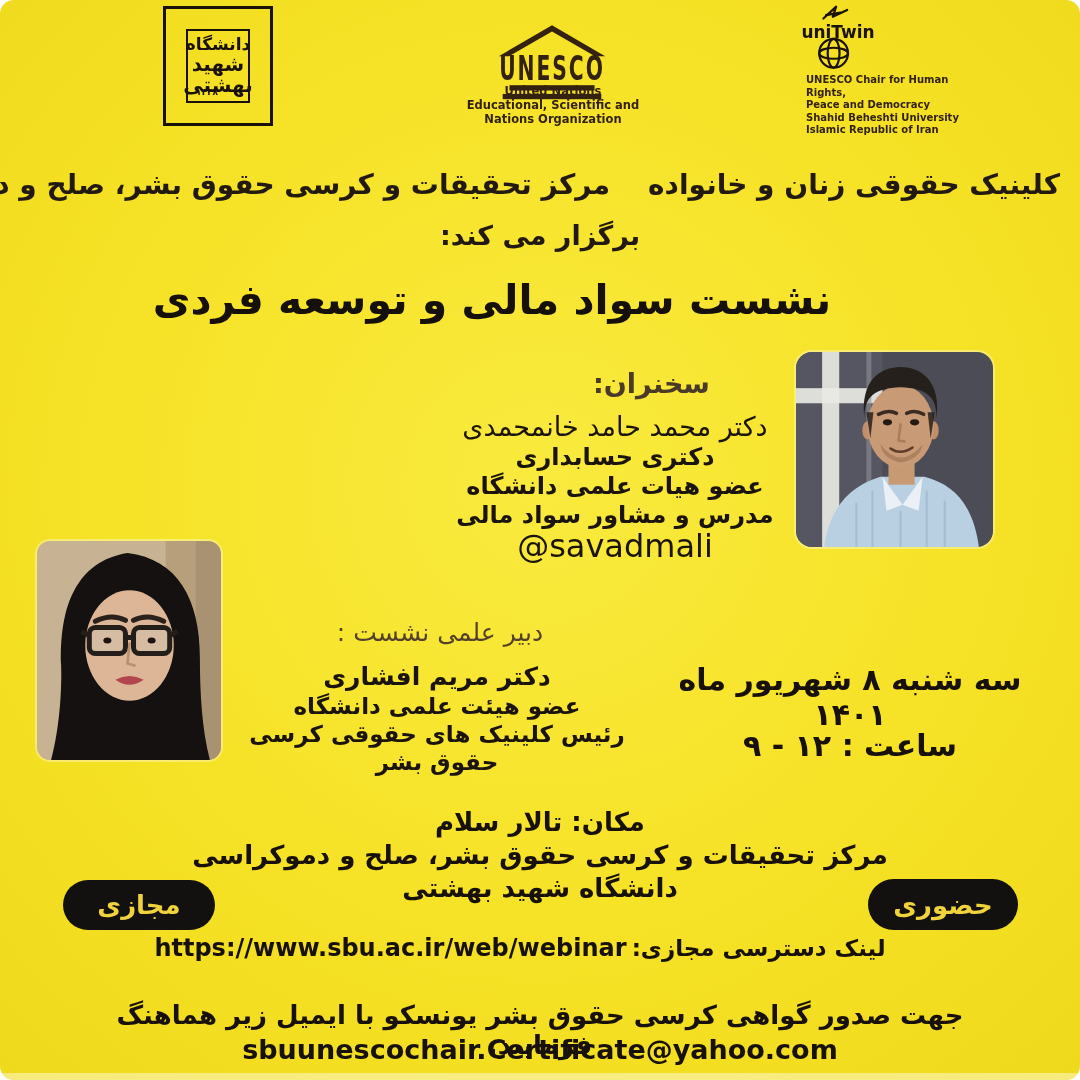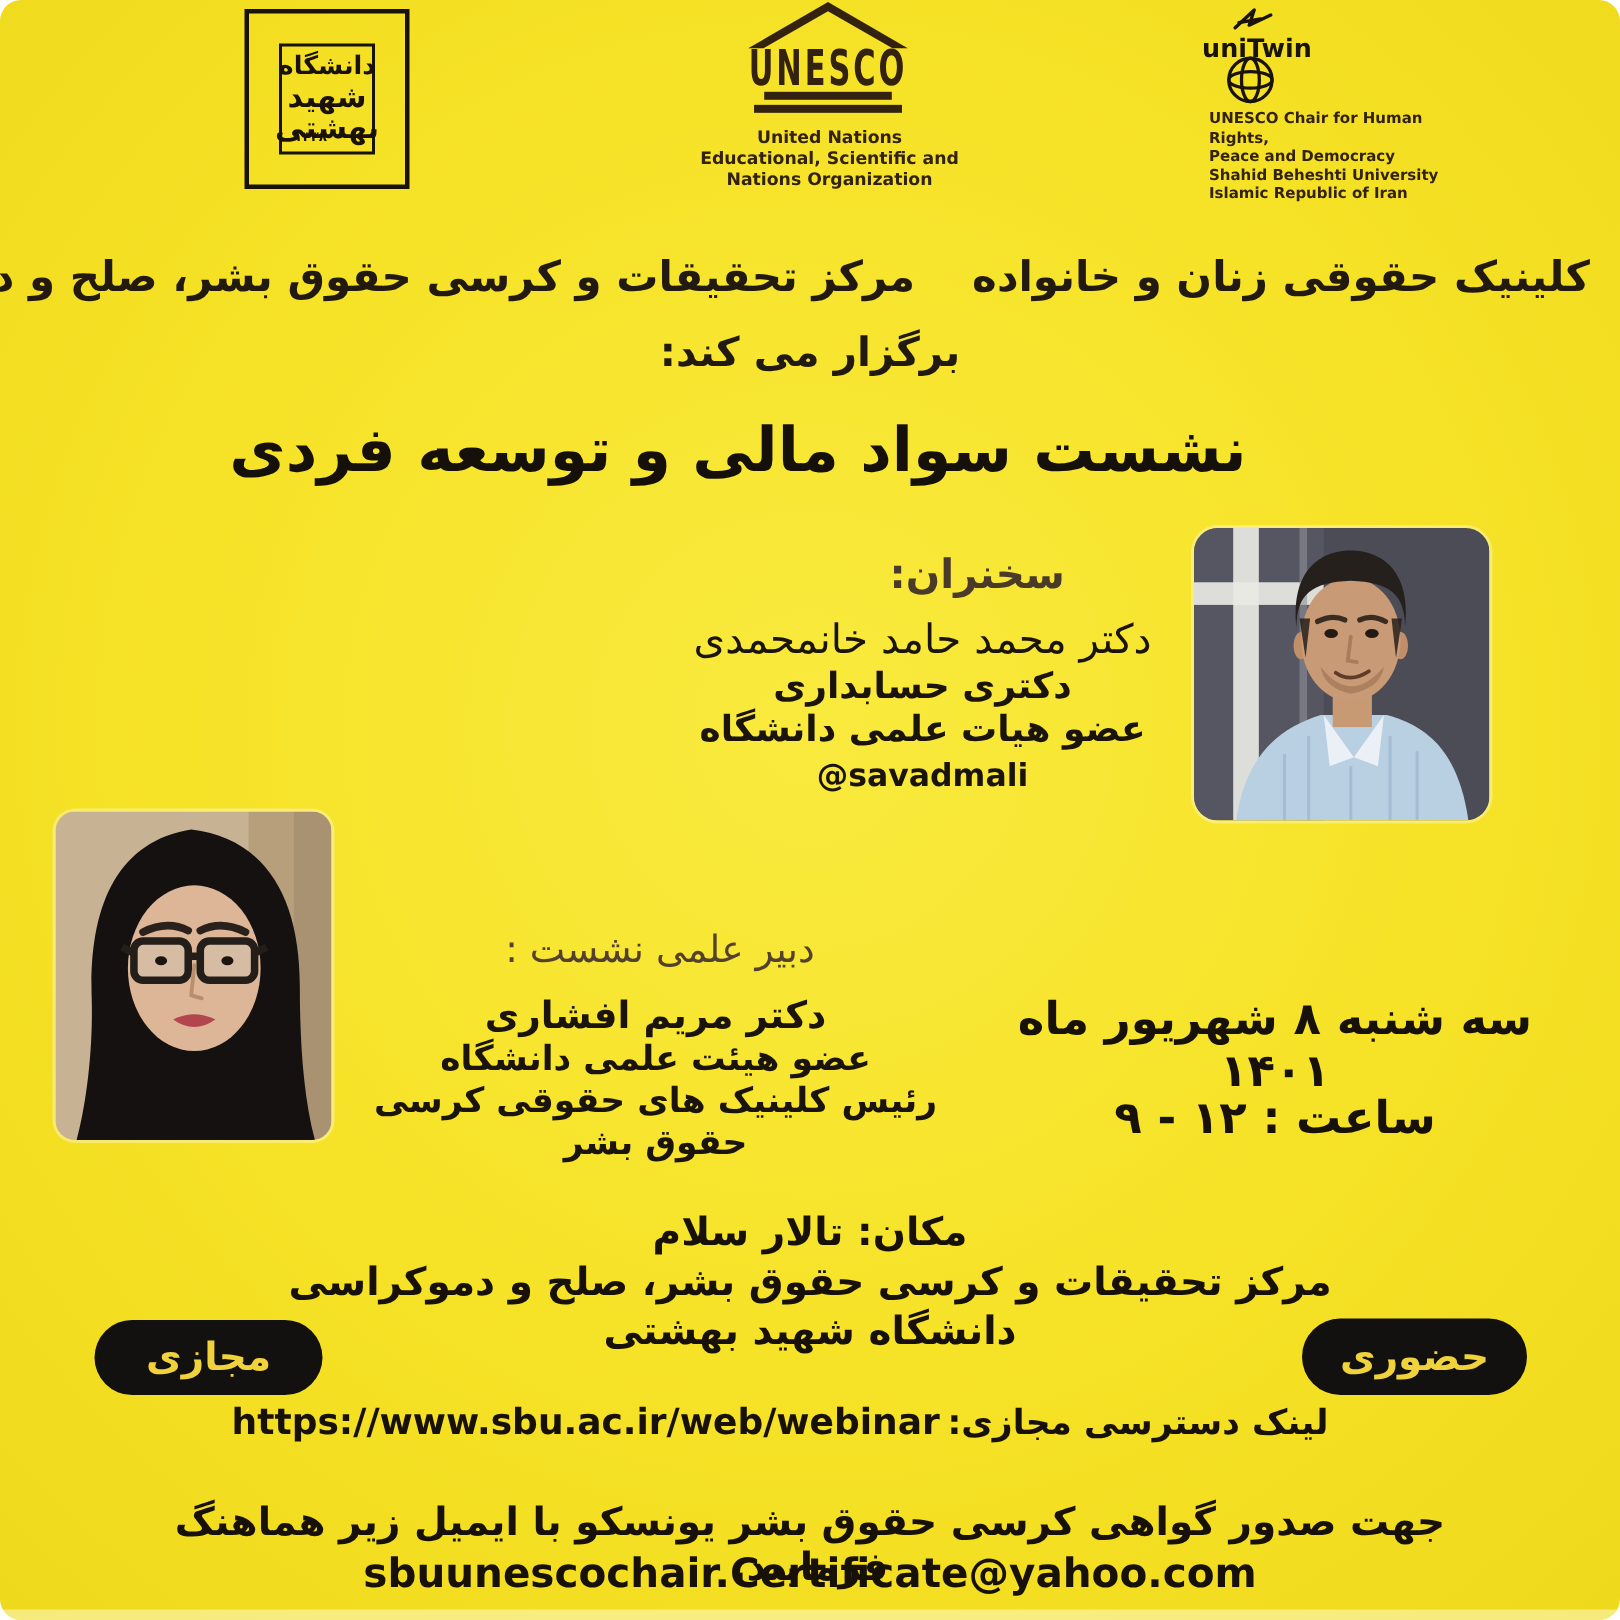--- a/index.html
+++ b/index.html
@@ -43,21 +43,21 @@
   }
   .org-line .gap { display:inline-block; width:38px; }
   .organizes { left:0; top:220px; width:1080px; font-size:27px; font-weight:bold; color:#221A10; }
   .main-title { left:0; top:276px; width:984px; font-size:41px; font-weight:800; color:#15100A; }
 
   
   .speaker-heading { left:593px; top:368px; width:230px; text-align:left; font-size:27px; font-weight:600; color:#4A3A28; }
   .speaker-info { left:395px; top:410px; width:440px; text-align:center; color:#1B140C; }
   .speaker-info .name { font-size:27px; font-weight:normal; line-height:33px; }
   .speaker-info .line { font-size:24px; font-weight:bold; line-height:29px; }
-  .speaker-info .handle { font-size:21px; font-weight:bold; line-height:32px; direction:ltr; }
+  .speaker-info .handle { font-size:32px; font-weight:normal; line-height:32px; direction:ltr; }
 
   .photo { overflow:hidden; box-shadow:0 0 0 2px rgba(255,255,255,0.35); }
   .photo svg { display:block; width:100%; height:100%; }
   .photo-man { left:796px; top:352px; width:197px; height:195px; border-radius:16px; }
   .photo-woman { left:37px; top:541px; width:184px; height:219px; border-radius:13px; }
 
   
   .secretary-heading { left:255px; top:618px; width:370px; text-align:center; font-size:25px; font-weight:500; color:#54412C; }
   .secretary-info { left:222px; top:662px; width:430px; text-align:center; color:#1B140C; }
   .secretary-info .name { font-size:25px; font-weight:bold; line-height:30px; }
@@ -95,21 +95,21 @@
 
   <div class="abs sbu-emblem">
     <div class="sbu-inner">
       <span class="sbu-l1">دانشگاه</span>
       <span class="sbu-l2">شهید</span>
       <span class="sbu-l2">بهشتی</span>
       <span class="sbu-year">۱۳۳۸</span>
     </div>
   </div>
 
-  <div class="abs" style="left:494px; top:0; width:116px; height:76px;">
+  <div class="abs" style="left:494px; top:24px; width:116px; height:76px;">
     <svg viewBox="0 0 120 78" width="116" height="76" aria-hidden="true">
       <g fill="#33220F">
         <path d="M60 1 L115 33 L104.5 33 L60 7.5 L15.5 33 L5 33 Z"></path>
         <g transform="translate(60,58) scale(1,1.62)">
           <text x="0" y="0" text-anchor="middle" font-size="21" font-weight="bold" font-family="'DejaVu Sans', sans-serif" letter-spacing="2">UNESCO</text>
         </g>
         <rect x="16" y="63" width="88" height="5.5"></rect>
         <rect x="9" y="72" width="102" height="5.5"></rect>
       </g>
     </svg>
@@ -144,20 +144,21 @@
   </div>
   <div class="abs organizes fa center">برگزار می کند:</div>
 
   <div class="abs main-title fa center">نشست سواد مالی و توسعه فردی</div>
 
   <div class="abs speaker-heading fa">سخنران:</div>
   <div class="abs speaker-info fa">
     <div class="name">دکتر محمد حامد خانمحمدی</div>
     <div class="line">دکتری حسابداری</div>
     <div class="line">عضو هیات علمی دانشگاه</div>
+    <div class="line">مدرس و مشاور سواد مالی</div>
     <div class="handle">@savadmali</div>
   </div>
 
   <div class="abs photo photo-man">
     <svg viewBox="0 0 196 194" preserveAspectRatio="none" aria-hidden="true">
       <rect width="196" height="194" fill="#4B4C55"></rect>
       <rect x="0" y="0" width="86" height="194" fill="#5A5B66" opacity="0.7"></rect>
       <rect x="26" y="0" width="17" height="194" fill="#E9E9E4" opacity="0.92"></rect>
       <rect x="0" y="36" width="86" height="15" fill="#E9E9E4" opacity="0.92"></rect>
       <rect x="70" y="0" width="5" height="194" fill="#8E8F98" opacity="0.6"></rect>

